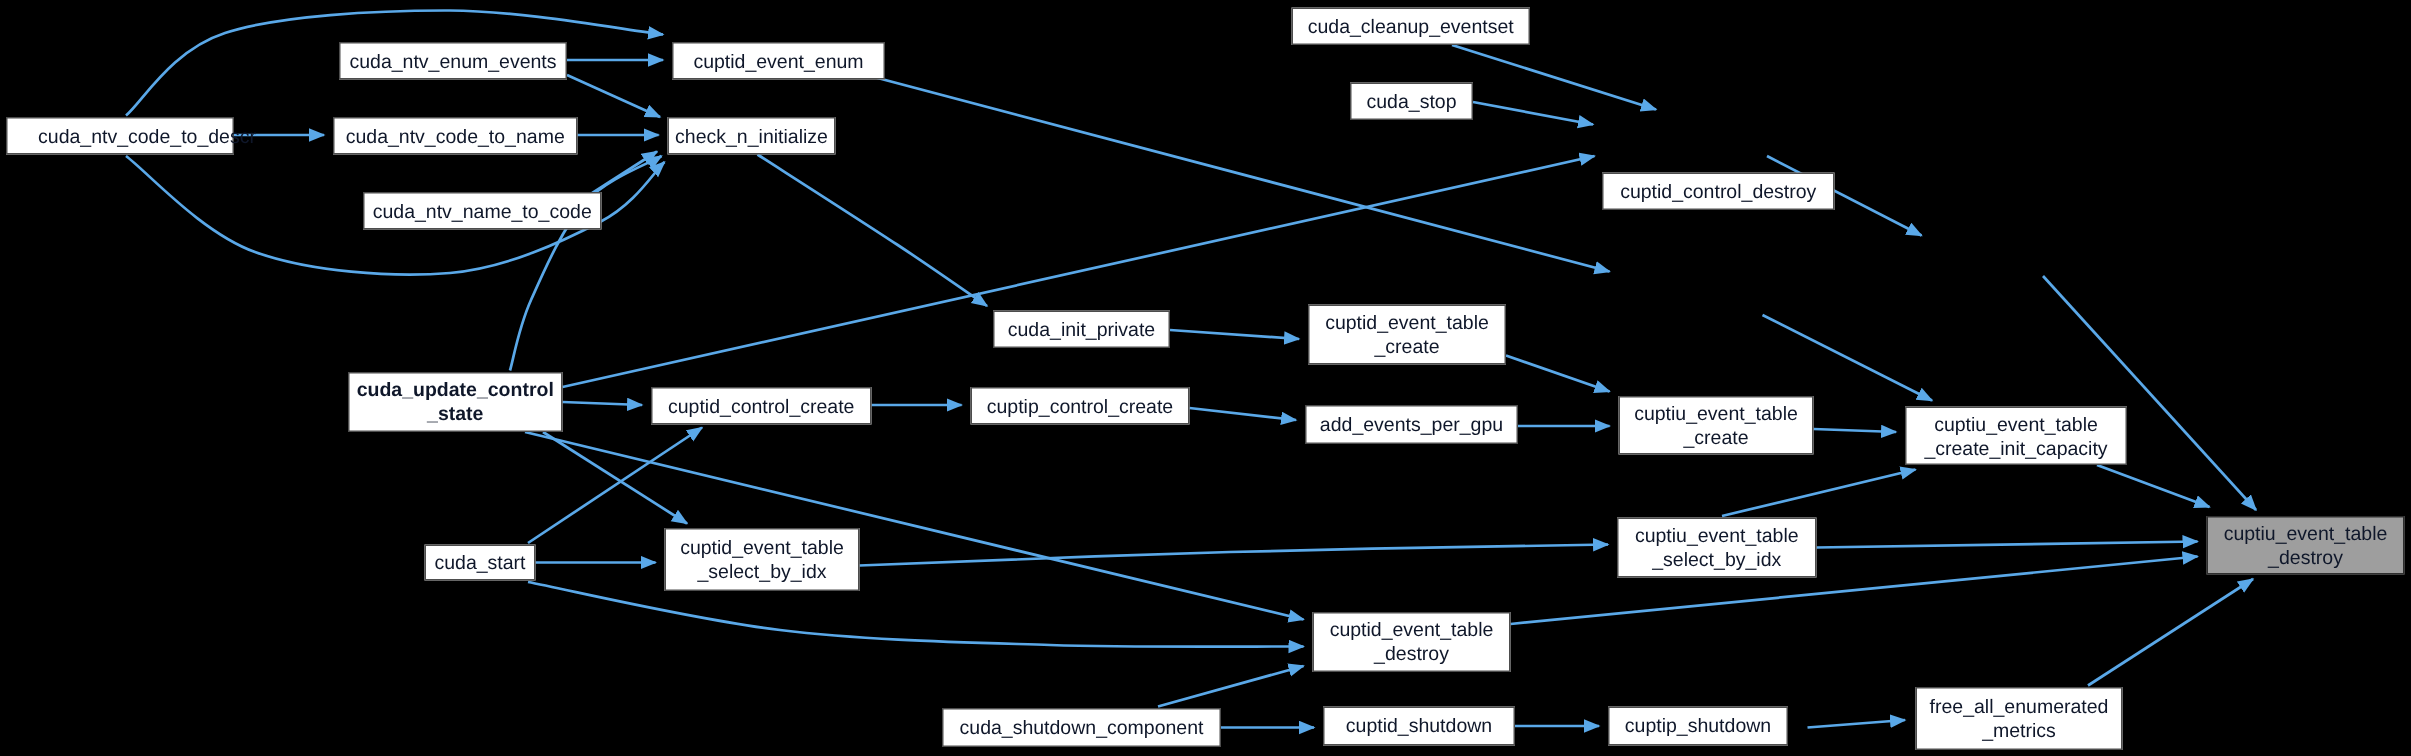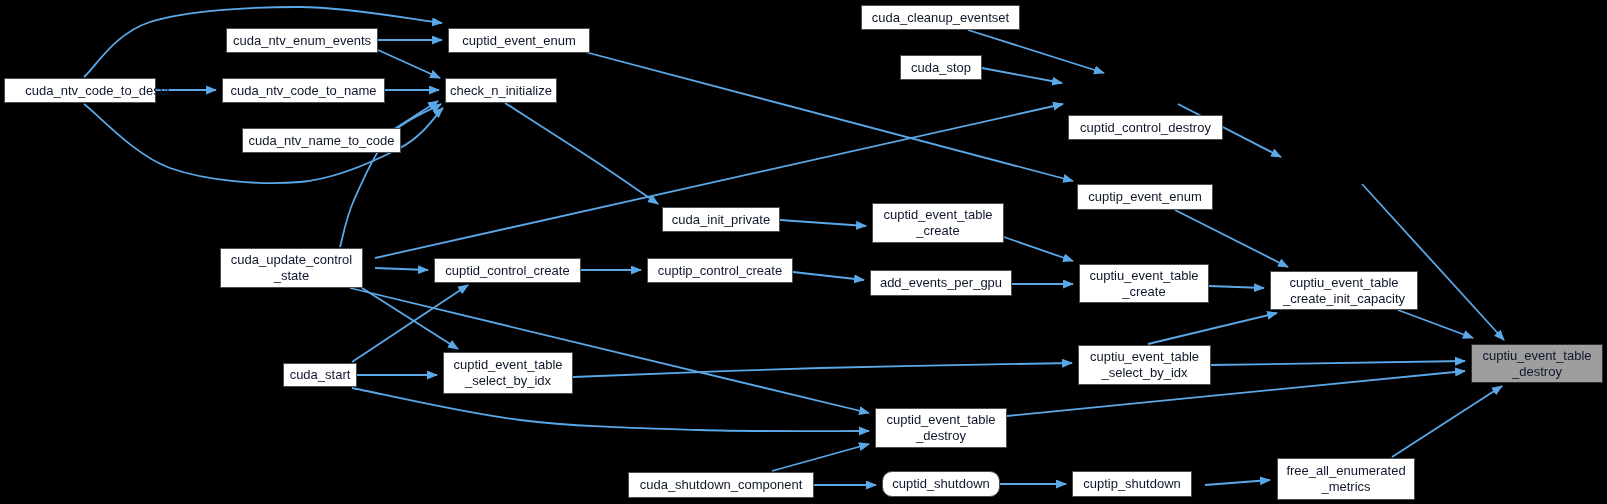--- a/index.html
+++ b/index.html
@@ -82,31 +82,28 @@
     </div>
     <div class="node" style="left: 861px; top: 5px; width: 159px; height: 25px;">
       <span>cuda_cleanup_eventset</span>
     </div>
     <div class="node" style="left: 900px; top: 55px; width: 82px; height: 25px;">
       <span>cuda_stop</span>
     </div>
     <div class="node" style="left: 1068px; top: 79px; width: 155px; height: 25px; margin-top: 36px;">
       <span>cuptid_control_destroy</span>
     </div>
-    <div class="node" style="left: 1077px; top: 184px; width: 136px; height: 26px;">
-      <span>cuptip_event_enum</span>
-    </div>
     <div class="node" style="left: 662px; top: 207px; width: 118px; height: 25px;">
       <span>cuda_init_private</span>
     </div>
     <div class="node" style="left: 872px; top: 203px; width: 132px; height: 40px;">
       <span>cuptid_event_table</span>
       <span>_create</span>
     </div>
-    <div class="node" style="left: 220px; top: 248px; width: 143px; height: 40px;">
+    <div class="node" style="left: 232px; top: 248px; width: 143px; height: 40px; font-weight: bold;">
       <span>cuda_update_control</span>
       <span>_state</span>
     </div>
     <div class="node" style="left: 434px; top: 258px; width: 147px; height: 25px;">
       <span>cuptid_control_create</span>
     </div>
     <div class="node" style="left: 870px; top: 270px; width: 142px; height: 26px;">
       <span>add_events_per_gpu</span>
     </div>
     <div class="node" style="left: 647px; top: 258px; width: 146px; height: 25px;">
@@ -135,21 +132,21 @@
       <span>cuptid_event_table</span>
       <span>_select_by_idx</span>
     </div>
     <div class="node" style="left: 875px; top: 408px; width: 132px; height: 40px;">
       <span>cuptid_event_table</span>
       <span>_destroy</span>
     </div>
     <div class="node" style="left: 628px; top: 472px; width: 186px; height: 26px;">
       <span>cuda_shutdown_component</span>
     </div>
-    <div class="node" style="left: 882px; top: 471px; width: 118px; height: 26px; border-radius: 10px;">
+    <div class="node" style="left: 882px; top: 471px; width: 128px; height: 26px;">
       <span>cuptid_shutdown</span>
     </div>
     <div class="node" style="left: 1072px; top: 471px; width: 120px; height: 26px;">
       <span>cuptip_shutdown</span>
     </div>
     <div class="node" style="left: 1277px; top: 458px; width: 138px; height: 42px;">
       <span>free_all_enumerated</span>
       <span>_metrics</span>
     </div>
   </div>

